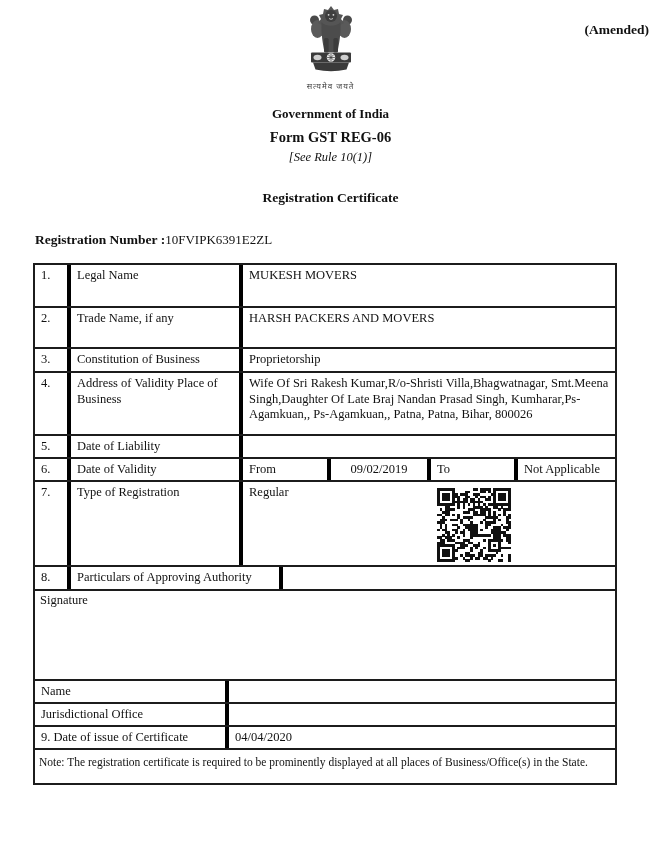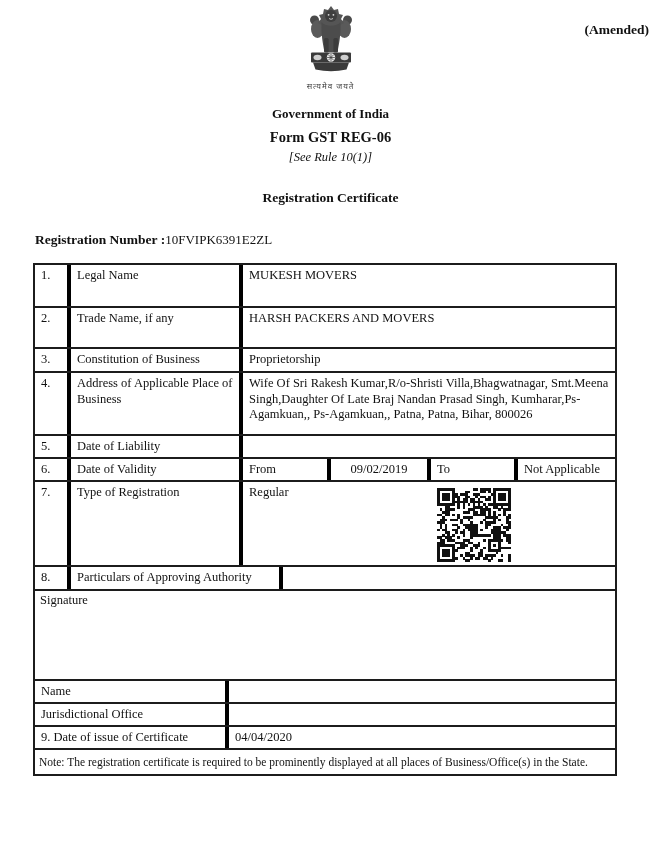--- a/index.html
+++ b/index.html
@@ -46,21 +46,21 @@
   .lbl8 { width:212px; flex:0 0 212px; }
   .v-from { width:88px;  flex:0 0 88px; }
   .v-fdat { width:100px; flex:0 0 100px;text-align:center; }
   .v-to   { width:87px;  flex:0 0 87px; }
   .v-tdat { flex:1 1 auto; }
   .sigcell { flex:1 1 auto; padding:2px 5px; }
   .blbl { width:190px; flex:0 0 190px; }
   .bval { flex:1 1 auto; }
   .notecell { flex:1 1 auto; white-space:nowrap; font-size:11.5px; padding:5px 4px; }
   .r41{height:41px}.r24{height:24px}.r63{height:63px}.r23{height:23px}
-  .r85{height:85px}.r110{height:90px}.r27{height:26px}
+  .r85{height:85px}.r110{height:90px}.r27{height:35px}
   .val7 { position:relative; }
   .qr {
     position:absolute; top:6px; right:102px;
     width:78px; height:74px; background:#fff;
   }
   .qr svg { display:block; width:100%; height:100%; }
 </style>
 </head>
 <body>
 
@@ -129,21 +129,21 @@
     </div>
 
     <div class="row r24">
       <div class="c seq">3.</div>
       <div class="c lbl">Constitution of Business</div>
       <div class="c val">Proprietorship</div>
     </div>
 
     <div class="row r63">
       <div class="c seq">4.</div>
-      <div class="c lbl">Address of Applicable Place of Business</div>
+      <div class="c lbl">Address of Validity Place of Business</div>
       <div class="c val">Wife Of Sri Rakesh Kumar,R/o-Shristi Villa,Bhagwatnagar, Smt.Meena Singh,Daughter Of Late Braj Nandan Prasad Singh, Kumharar,Ps-Agamkuan,, Ps-Agamkuan,, Patna, Patna, Bihar, 800026</div>
     </div>
 
     <div class="row r23">
       <div class="c seq">5.</div>
       <div class="c lbl">Date of Liability</div>
       <div class="c val"></div>
     </div>
 
     <div class="row r23">

